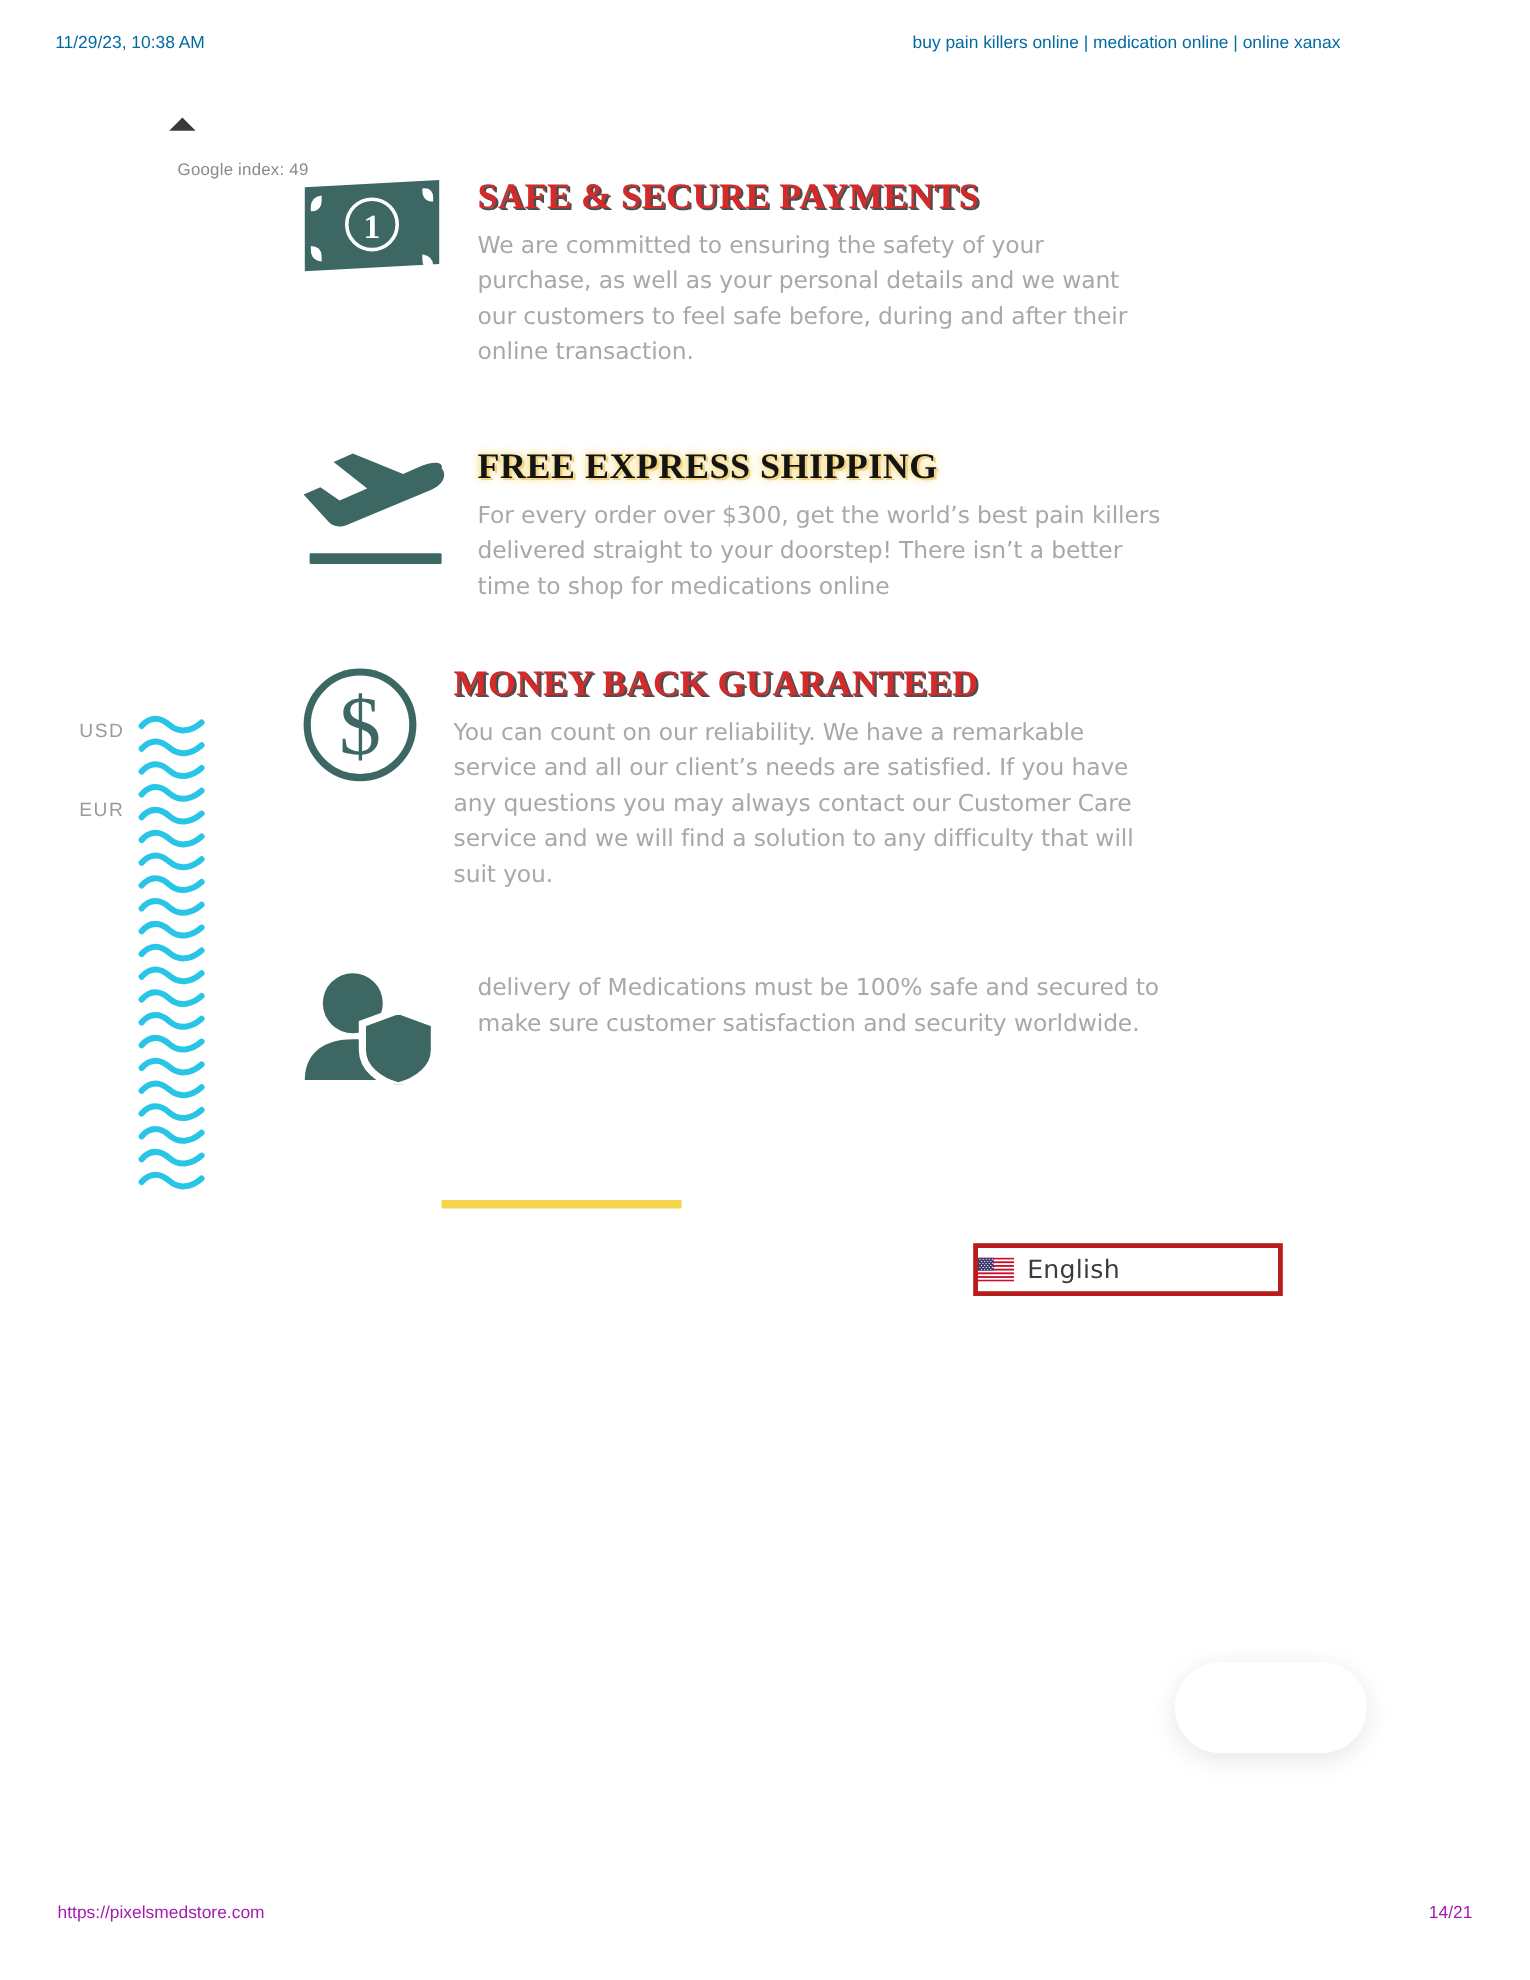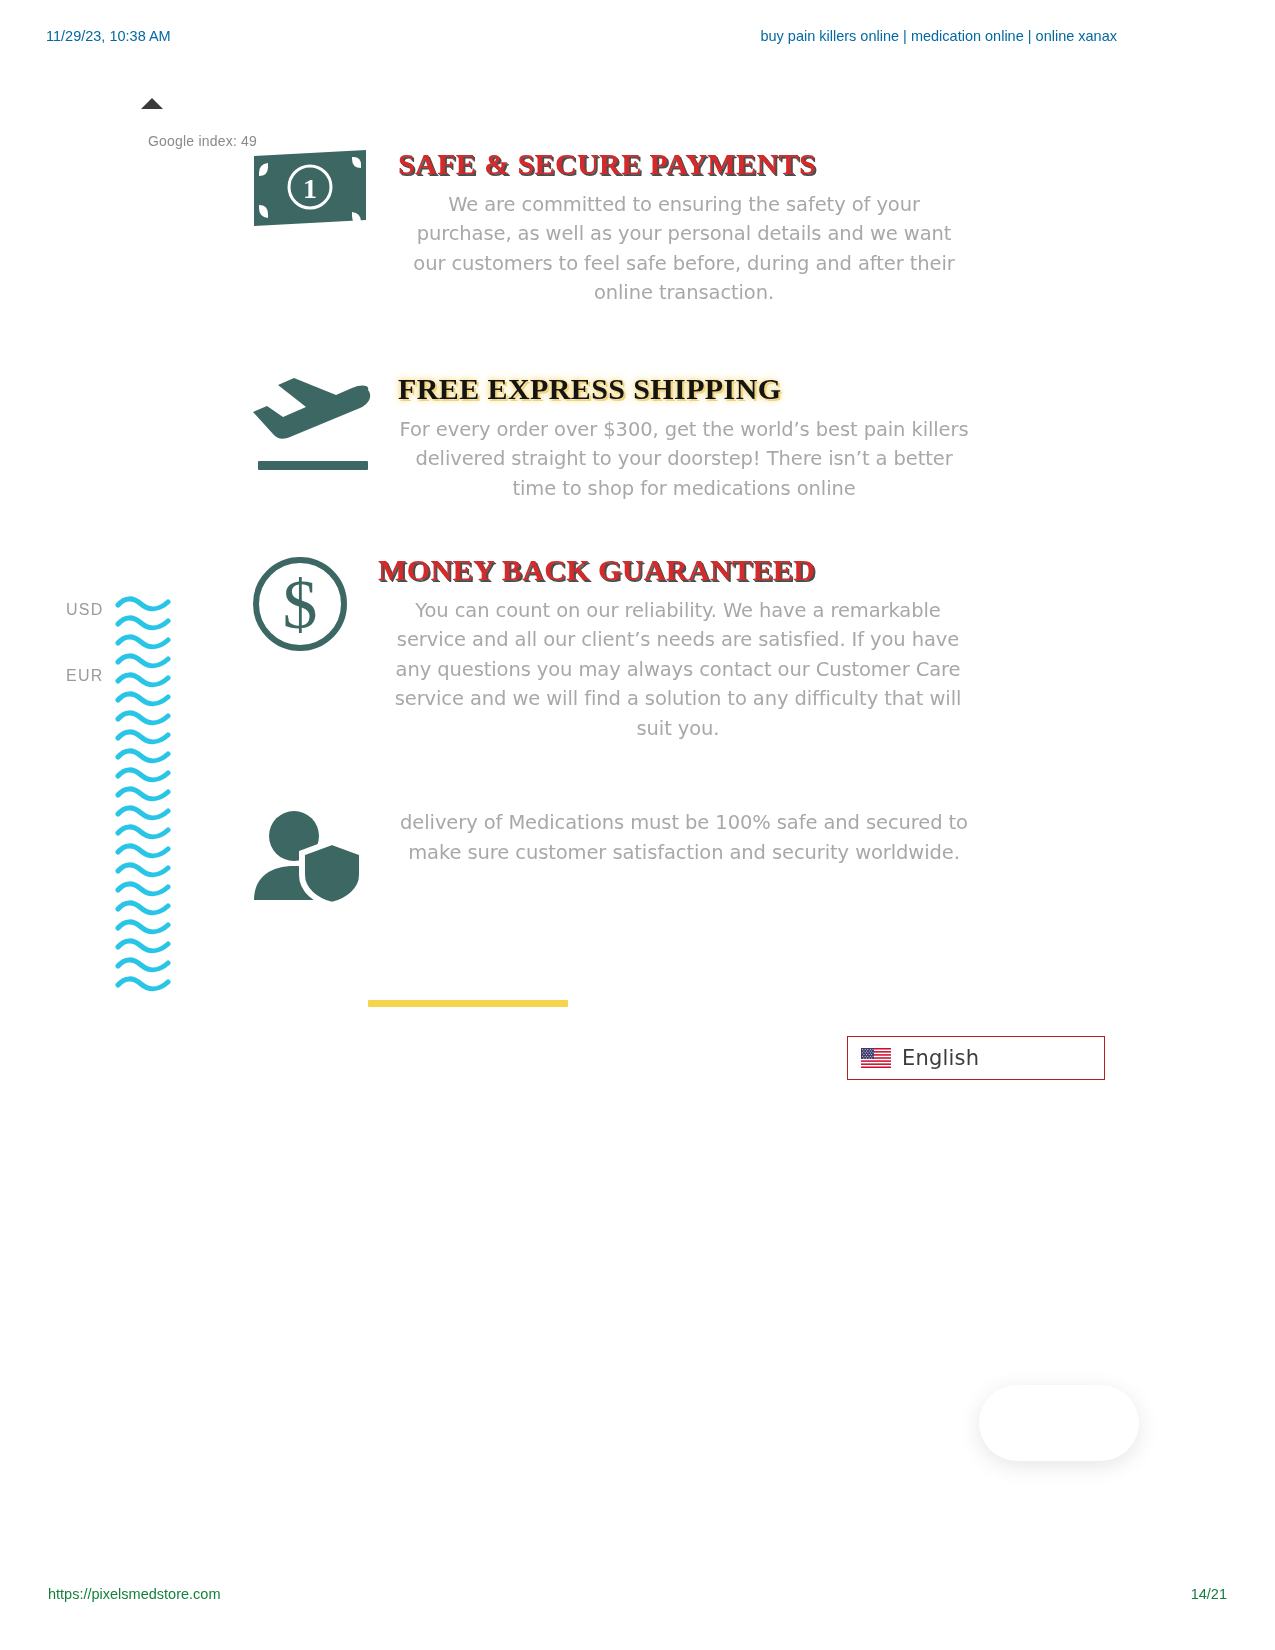--- a/index.html
+++ b/index.html
@@ -40,21 +40,21 @@
     text-align: right;
     white-space: nowrap;
   }
   .print-footer {
     position: absolute;
     bottom: 44px;
     left: 0;
     width: 1275px;
     height: 20px;
     font-size: 14.5px;
-    color: #15803d;
+    color: #a21caf;
   }
   .pf-url {
     position: absolute;
     left: 48px;
     top: 0;
     white-space: nowrap;
   }
   .pf-page {
     position: absolute;
     right: 48px;
@@ -161,21 +161,20 @@
     color: #141414;
     text-shadow: 0 0 9px #f3d36b, 0 0 4px #f7e3a4, 2px 2px 0 #efd27c;
   }
   .feature-text {
     font-size: 19.5px;
     line-height: 29.5px;
     color: #a8a8a8;
     margin: 0;
     font-family: "DejaVu Sans", sans-serif;
     letter-spacing: -.1px;
-    text-align: center;
   }
 
   #feature-payments  { left: 250px; top: 148px; }
   #feature-shipping  { left: 250px; top: 373px; }
   #feature-moneyback { left: 250px; top: 554px; }
   #feature-delivery  { left: 250px; top: 808px; }
 
   #feature-moneyback .feature-body { left: 128px; width: 600px; }
   #feature-shipping  .feature-body { left: 148px; }
 
@@ -190,27 +189,26 @@
     border-radius: 1px;
   }
 
   
   .lang-select {
     position: absolute;
     left: 811px;
     top: 1036px;
     width: 258px;
     height: 44px;
-    border: 1px solid #b91c1c;
+    border: 4px solid #b91c1c;
     background: #fff;
     display: flex;
     align-items: center;
-    padding-left: 13px;
+    padding-left: 0;
     box-sizing: border-box;
-    margin-left: 36px;
   }
   .flag-icon {
     width: 30px;
     height: 20px;
     margin-right: 11px;
     flex: 0 0 auto;
     display: block;
   }
   .lang-label {
     font-size: 21px;

